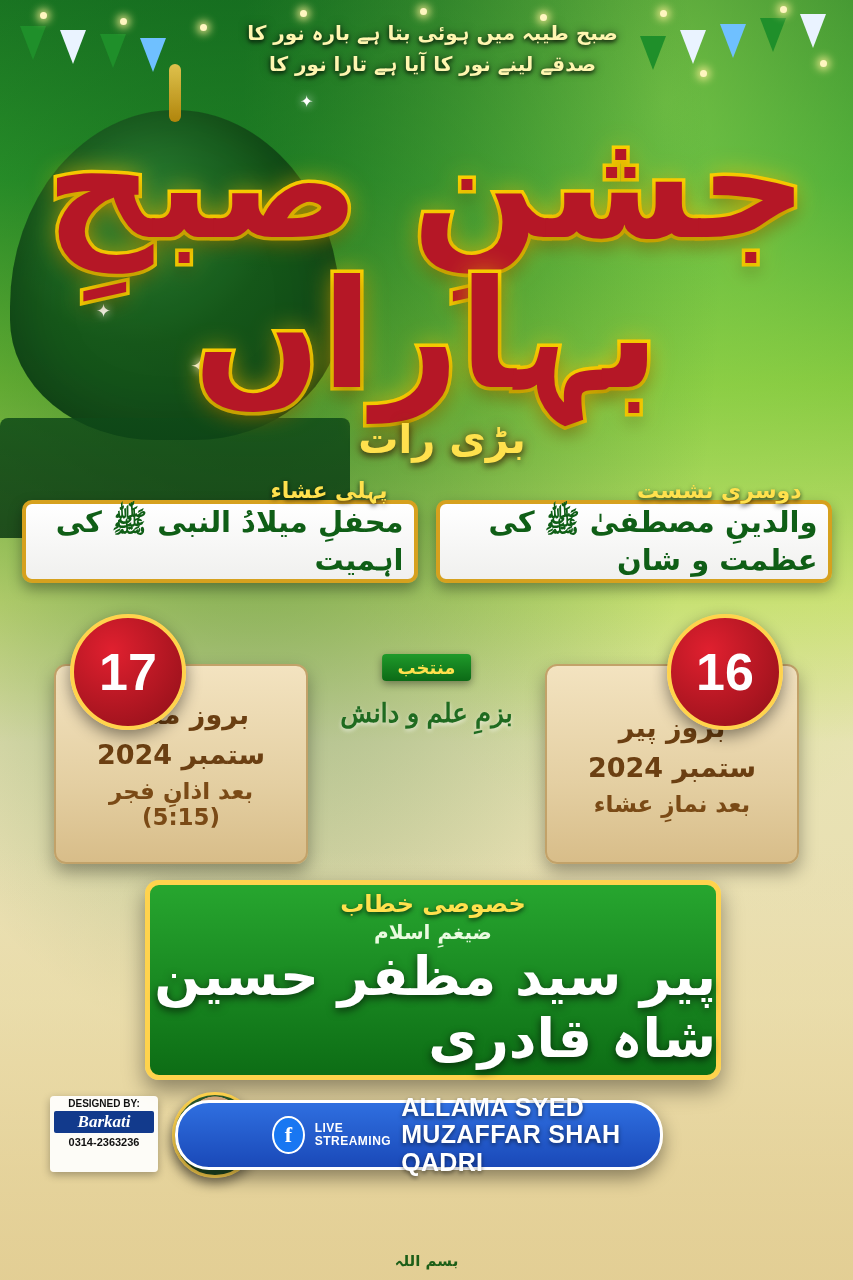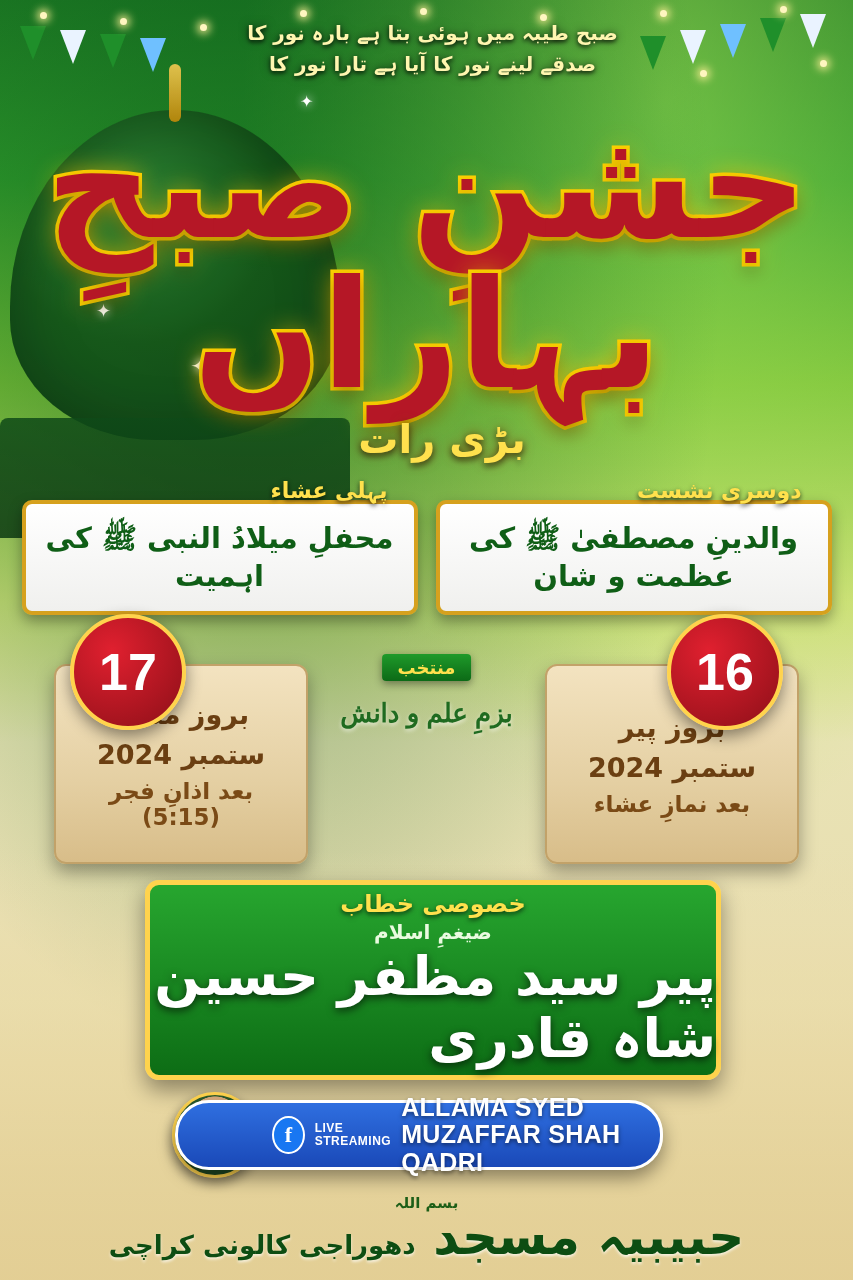--- a/index.html
+++ b/index.html
@@ -85,21 +85,21 @@
     display:flex;align-items:center;justify-content:center;
   }
   .session-card .label{
     position:absolute;top:-26px;right:26px;
     color:#ffe14d;font-size:22px;font-weight:bold;direction:rtl;
     font-family:"DejaVu Sans", sans-serif;
     text-shadow:0 2px 5px rgba(0,0,0,.8);
   }
   .session-card .txt{
     font-family:"DejaVu Sans", sans-serif;font-size:29px;font-weight:bold;
-    color:#0f5e16;direction:rtl;text-align:center;padding:16px 10px;line-height:1.3;
+    color:#0f5e16;direction:rtl;padding:0 10px;line-height:1.3;
   }
 
   
   .scrolls{position:absolute;top:640px;left:0;width:853px;height:240px;}
   .scroll{
     position:absolute;top:24px;width:250px;height:196px;
     background:linear-gradient(#f3e3c0,#e4cfa2 60%,#d8bd89);
     border:2px solid #c2a269;border-radius:12px;
     box-shadow:0 8px 18px rgba(0,0,0,.35);
   }
@@ -287,20 +287,25 @@
     <div class="center-ribbon">منتخب</div>
     <div class="center-note">بزمِ علم و دانش</div>
   </div>
 
   <div class="speaker">
     <div class="khas">خصوصی خطاب</div>
     <div class="zeegham">ضیغمِ اسلام</div>
     <div class="name">پیر سید مظفر حسین شاہ قادری</div>
   </div>
 
+  <div class="designer">
+    <div class="d1">DESIGNED BY:</div>
+    <div class="d2">Barkati</div>
+    <div class="d3">0314-2363236</div>
+  </div>
 
   <div class="portrait">
     <div class="turban"></div>
     <div class="beard"></div>
   </div>
 
   <div class="livebar">
     <div style="width:86px"></div>
     <div class="fb">f</div>
     <div class="livetxt">
@@ -308,19 +313,15 @@
       <div>STREAMING</div>
     </div>
     <div class="speaker-name-en">
       <div>ALLAMA SYED</div>
       <div>MUZAFFAR SHAH QADRI</div>
     </div>
   </div>
 
   <div class="footer">
     <div class="crest">بسم اللہ</div>
-    <div class="mosque">
-      <span>حبیبیہ مسجد</span>
-      <span class="loc">دھوراجی کالونی کراچی</span>
-    </div>
   </div>
 
 </div>
 
 </body></html>

